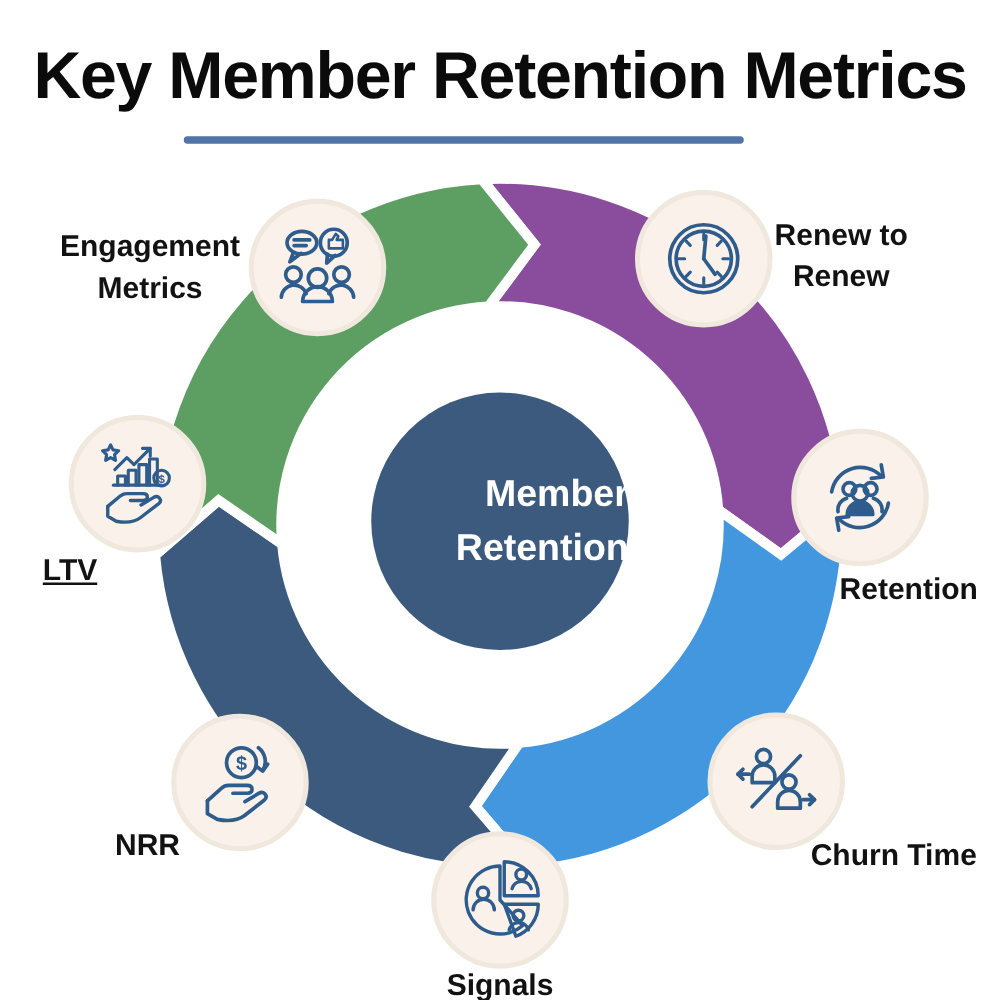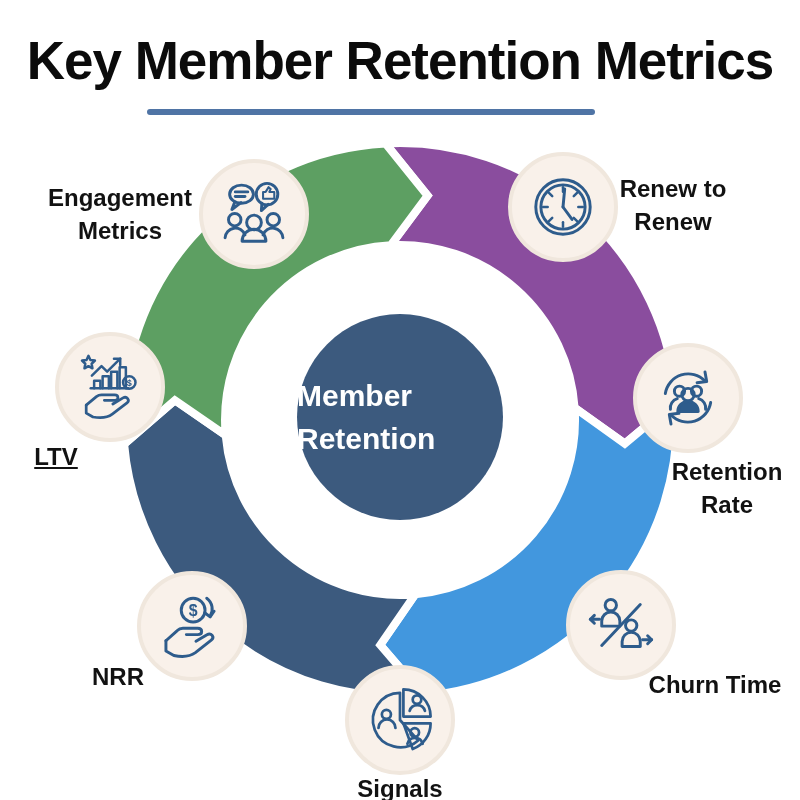--- a/index.html
+++ b/index.html
@@ -3,21 +3,21 @@
 <meta charset="utf-8">
 <style>
   html,body{margin:0;padding:0;background:#ffffff;width:800px;height:800px;overflow:hidden;
     font-family:"Liberation Sans", sans-serif;}
   .canvas{position:relative;width:711px;height:800px;}
   .title{position:absolute;top:30px;left:0;width:800px;text-align:center;
     font-size:53px;font-weight:bold;letter-spacing:-1px;white-space:nowrap;color:#0b0b0b;}
   .underline{position:absolute;left:147px;top:109px;width:448px;height:6px;border-radius:3px;}
   svg.ring{position:absolute;left:0;top:0;}
   .center-circle{position:absolute;left:297px;top:314px;width:206px;height:206px;border-radius:50%;
-    display:flex;flex-direction:column;align-items:flex-start;justify-content:center;gap:13px;}
+    display:flex;flex-direction:column;align-items:flex-end;justify-content:center;gap:13px;}
   .center-circle span{color:#ffffff;font-size:30px;font-weight:bold;line-height:1;}
   .icon-circle{position:absolute;width:110px;height:110px;border-radius:50%;
     border:4px solid transparent;box-sizing:border-box;display:flex;align-items:center;justify-content:center;}
   .icon-circle svg{width:68px;height:68px;}
   .metric-label{position:absolute;transform:translateX(-50%);text-align:center;
     font-size:24px;font-weight:bold;color:#121212;line-height:1.38;}
   .metric-label span{display:block;white-space:nowrap;}
 </style>
 </head>
 <body>
@@ -168,21 +168,20 @@
   <div class="metric-label" style="left:120px;top:181px;">
     <span>Engagement</span>
     <span>Metrics</span>
   </div>
   <div class="metric-label" style="left:673px;top:172px;">
     <span>Renew to</span>
     <span>Renew</span>
   </div>
   <div class="metric-label" style="left:727px;top:455px;">
     <span>Retention</span>
-    <span>Rate</span>
   </div>
   <div class="metric-label" style="left:715px;top:668px;">
     <span>Churn Time</span>
     <span></span>
   </div>
   <div class="metric-label" style="left:400px;top:772px;">
     <span>Signals</span>
     <span></span>
   </div>
   <div class="metric-label" style="left:118px;top:660px;">

